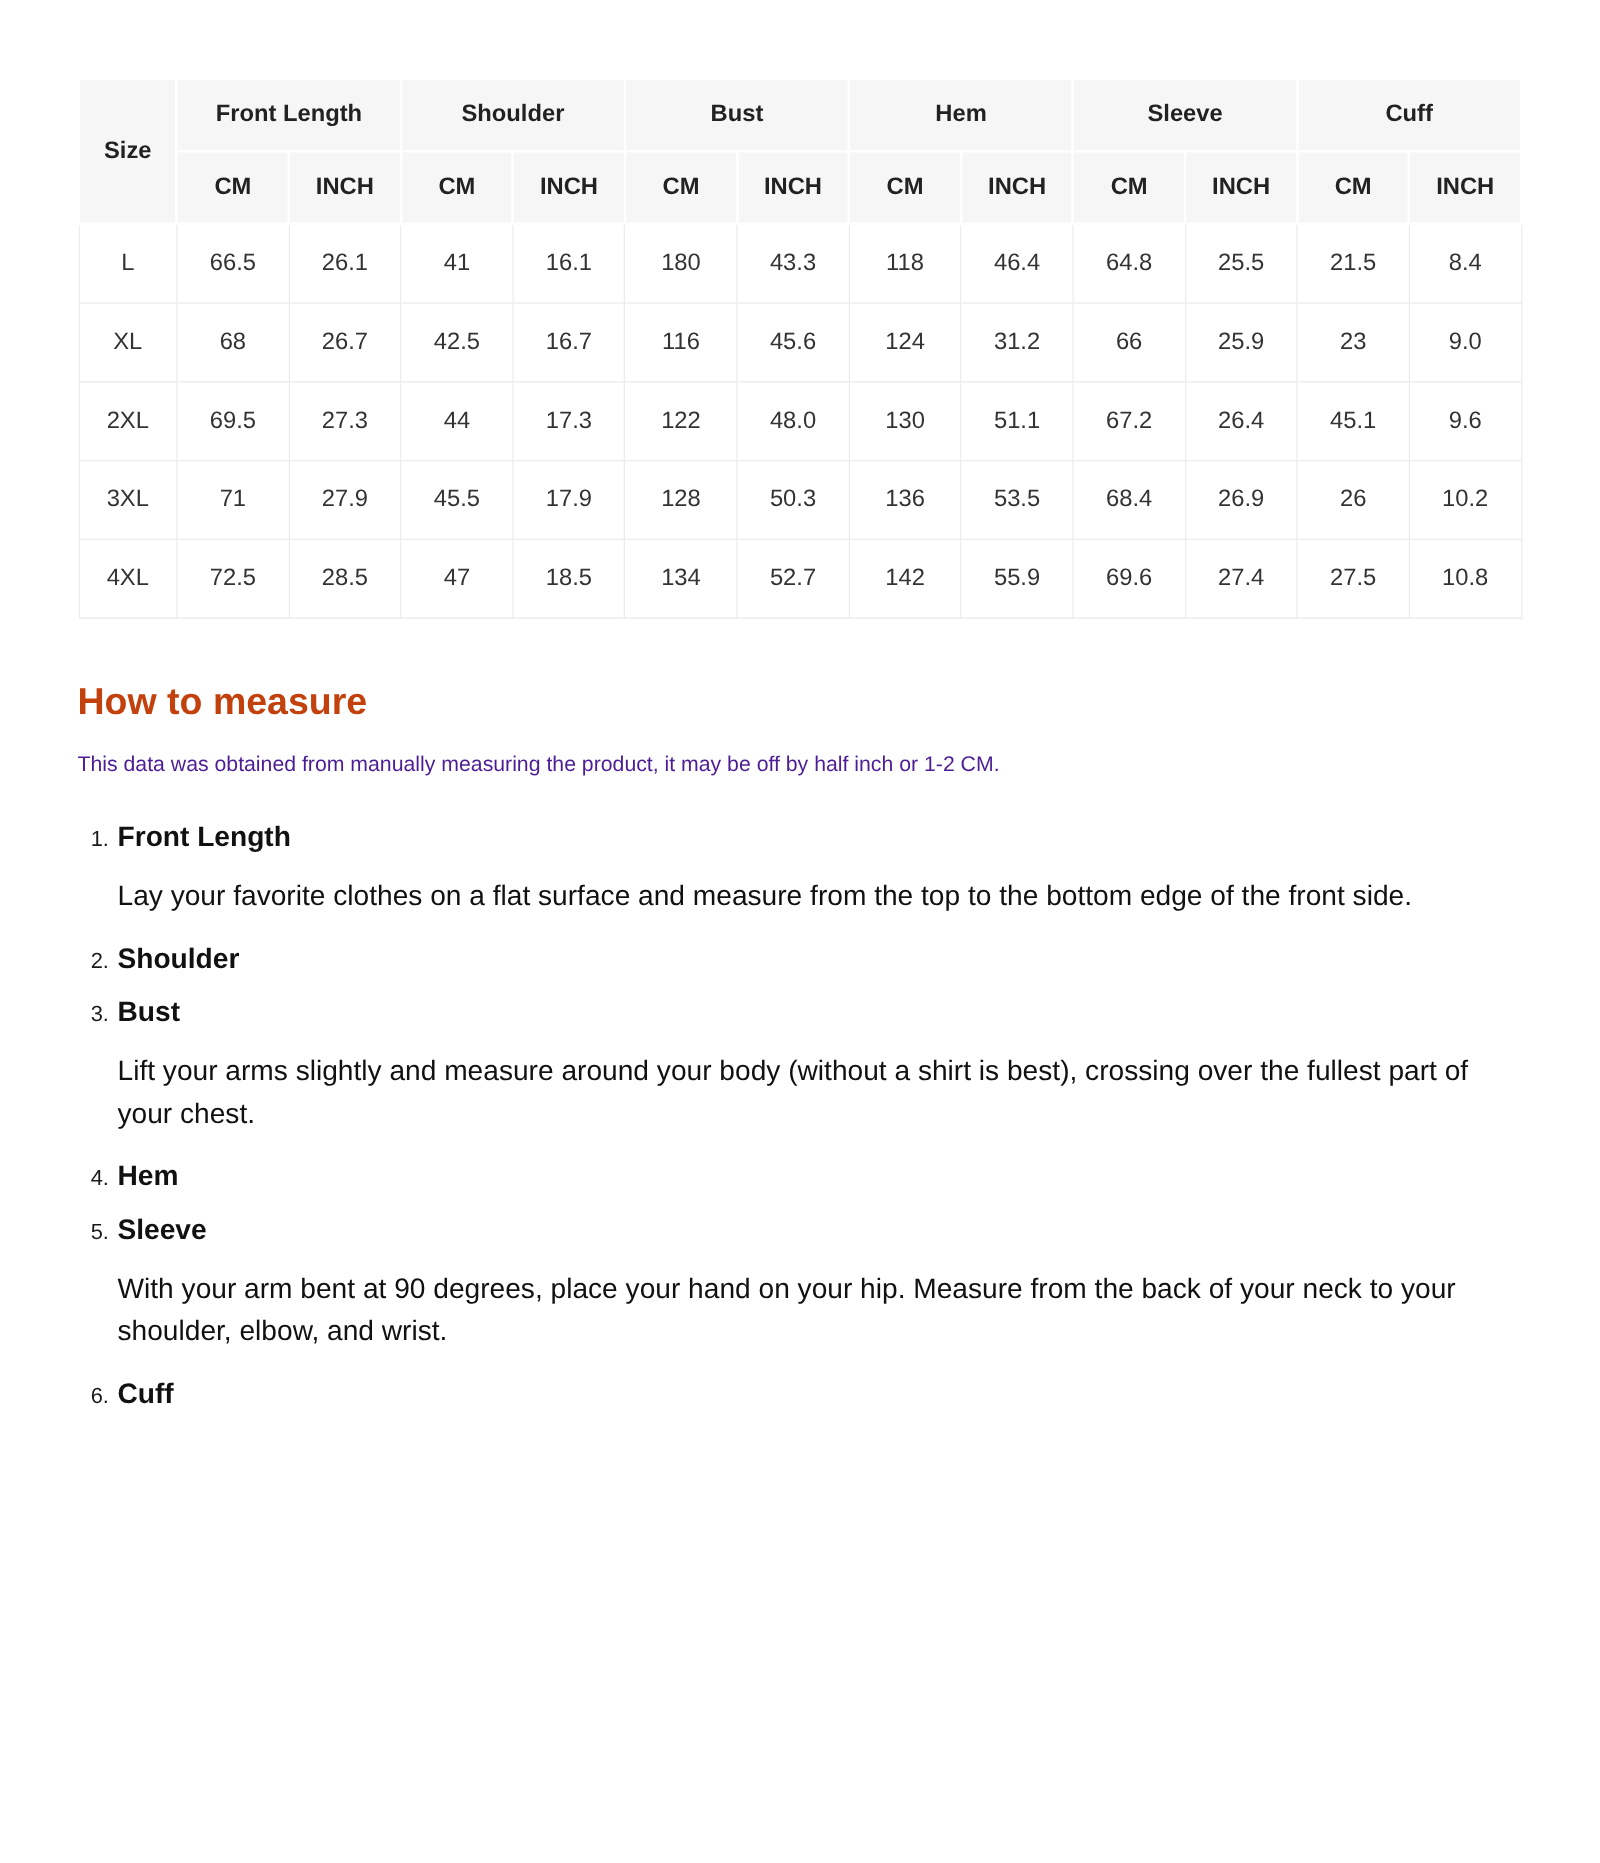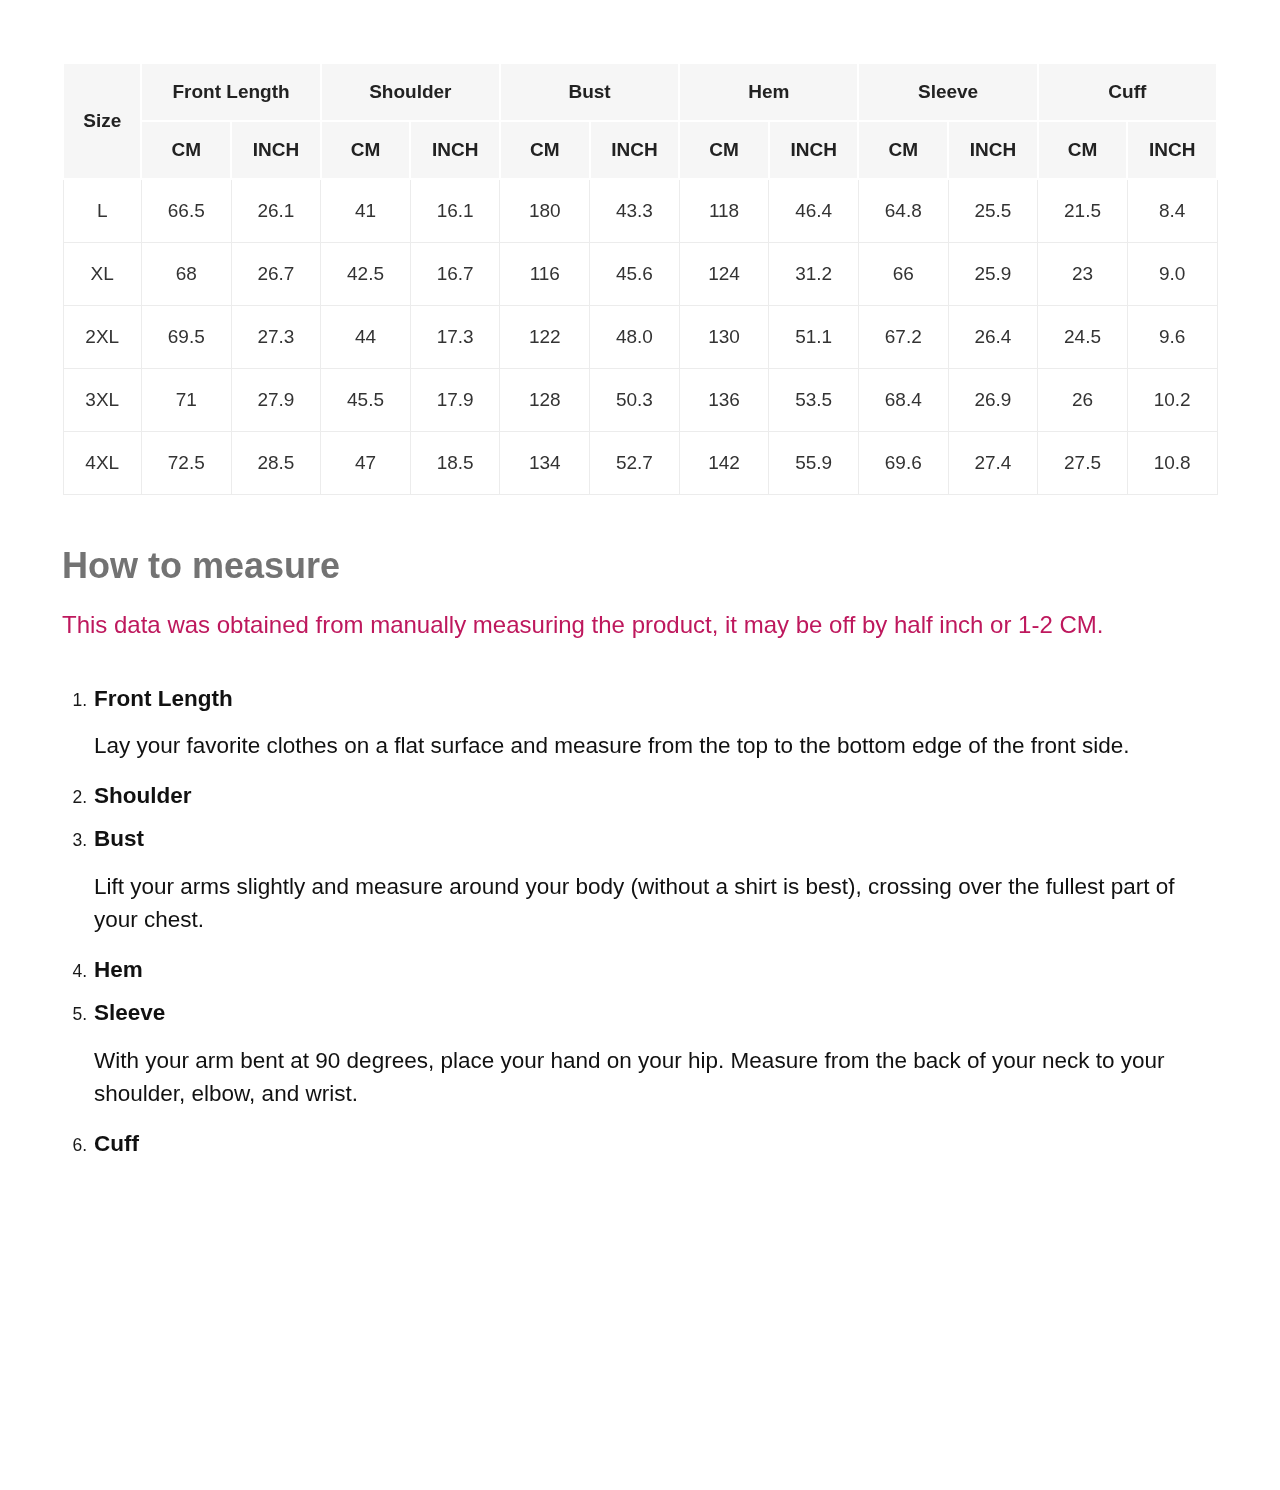--- a/index.html
+++ b/index.html
@@ -38,30 +38,30 @@
     font-size: 19px;
     color: #333333;
     text-align: center;
     padding: 20px 6px;
     background: #ffffff;
   }
   table.size-chart tbody tr td:first-child { color: #333333; }
 
   
   .howto-title {
-    font-size: 36px;
+    font-size: 30px;
     font-weight: bold;
-    color: #737373;
+    color: #c2410c;
     margin: 50px 0 20px 0;
   }
   .howto-intro {
-    font-size: 24px;
+    font-size: 17px;
     line-height: 1.5;
-    color: #be185d;
-    margin: 0 0 41px 0;
+    color: #4c1d95;
+    margin: 0 0 30px 0;
   }
   ol.steps {
     margin: 0;
     padding: 0 0 0 30px;
     color: #111111;
   }
   ol.steps > li {
     margin: 0 0 14px 0;
     padding-left: 2px;
   }
@@ -165,21 +165,21 @@
         <td>69.5</td>
         <td>27.3</td>
         <td>44</td>
         <td>17.3</td>
         <td>122</td>
         <td>48.0</td>
         <td>130</td>
         <td>51.1</td>
         <td>67.2</td>
         <td>26.4</td>
-        <td>24.5</td>
+        <td>45.1</td>
         <td>9.6</td>
       </tr>
       <tr>
         <td>3XL</td>
         <td>71</td>
         <td>27.9</td>
         <td>45.5</td>
         <td>17.9</td>
         <td>128</td>
         <td>50.3</td>

